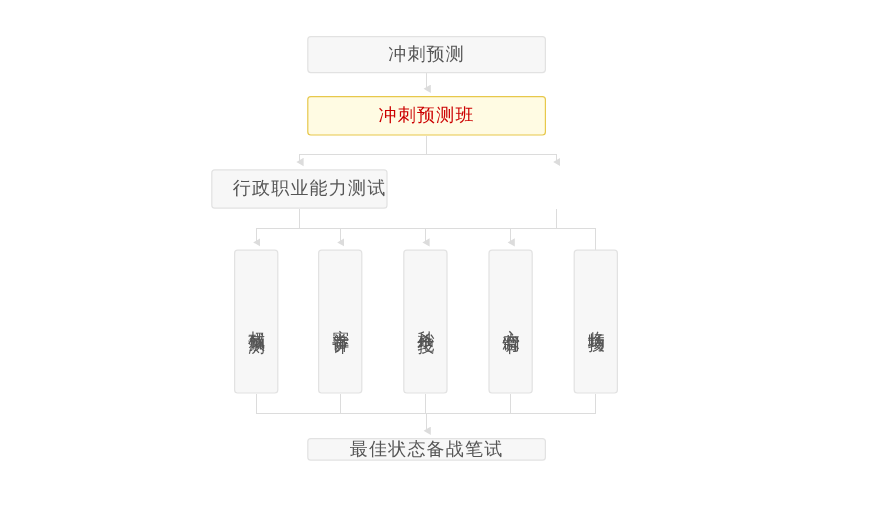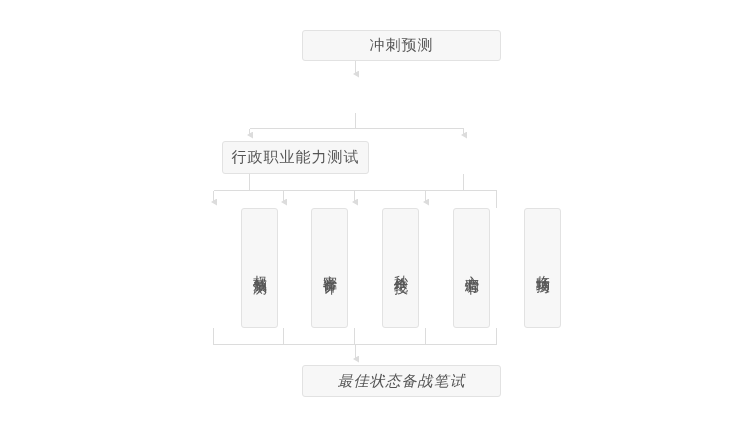--- a/index.html
+++ b/index.html
@@ -34,21 +34,20 @@
     border: 1px solid #e2e2e2;
     background: #f7f7f7;
     border-radius: 3px;
     display: flex;
     align-items: center;
     justify-content: center;
     color: #555555;
     font-size: 15px;
     letter-spacing: 1px;
     z-index: 2;
-    margin-left: 46px;
   }
   .node.highlight {
     background: #fffbe3;
     border: 1px solid #e7c84b;
     color: #cc0000;
   }
   .node.vertical {
     font-size: 14px;
     letter-spacing: 0px;
     line-height: 1.28;
@@ -108,22 +107,25 @@
       <line x1="213.5" y1="344.5" x2="496.5" y2="344.5"></line>
 
       <line x1="355.5" y1="344.5" x2="355.5" y2="359" marker-end="url(#arrowhead)"></line>
     </g>
   </svg>
 
   <div class="node" style="left:256px; top:30px; width:199px; height:31px;">
     <span class="htext">冲刺预测</span>
   </div>
 
+  <div class="node highlight" style="left:256px; top:80px; width:199px; height:33px;">
+    <span class="htext">冲刺预测班</span>
+  </div>
 
-  <div class="node" style="left:176px; top:141px; width:147px; height:33px;">
+  <div class="node" style="left:176px; top:141px; width:147px; height:33px;justify-content:flex-end;">
     <span class="htext">行政职业能力测试</span>
   </div>
 
 
   <div class="node vertical" style="left:195px; top:208px; width:37px; height:120px;">
     <span class="vtext">权威预测</span>
   </div>
 
   <div class="node vertical" style="left:265px; top:208px; width:37px; height:120px;">
     <span class="vtext">密卷讲评</span>
@@ -134,17 +136,17 @@
   </div>
 
   <div class="node vertical" style="left:407px; top:208px; width:37px; height:120px;">
     <span class="vtext">心态调节</span>
   </div>
 
   <div class="node vertical" style="left:478px; top:208px; width:37px; height:120px;">
     <span class="vtext">临场技巧</span>
   </div>
 
-  <div class="node" style="left:256px; top:365px; width:199px; height:32px;font-style:italic;">
+  <div class="node" style="left:256px; top:365px; width:199px; height:19px;">
     <span class="htext">最佳状态备战笔试</span>
   </div>
 
 </div>
 
 </body></html>

